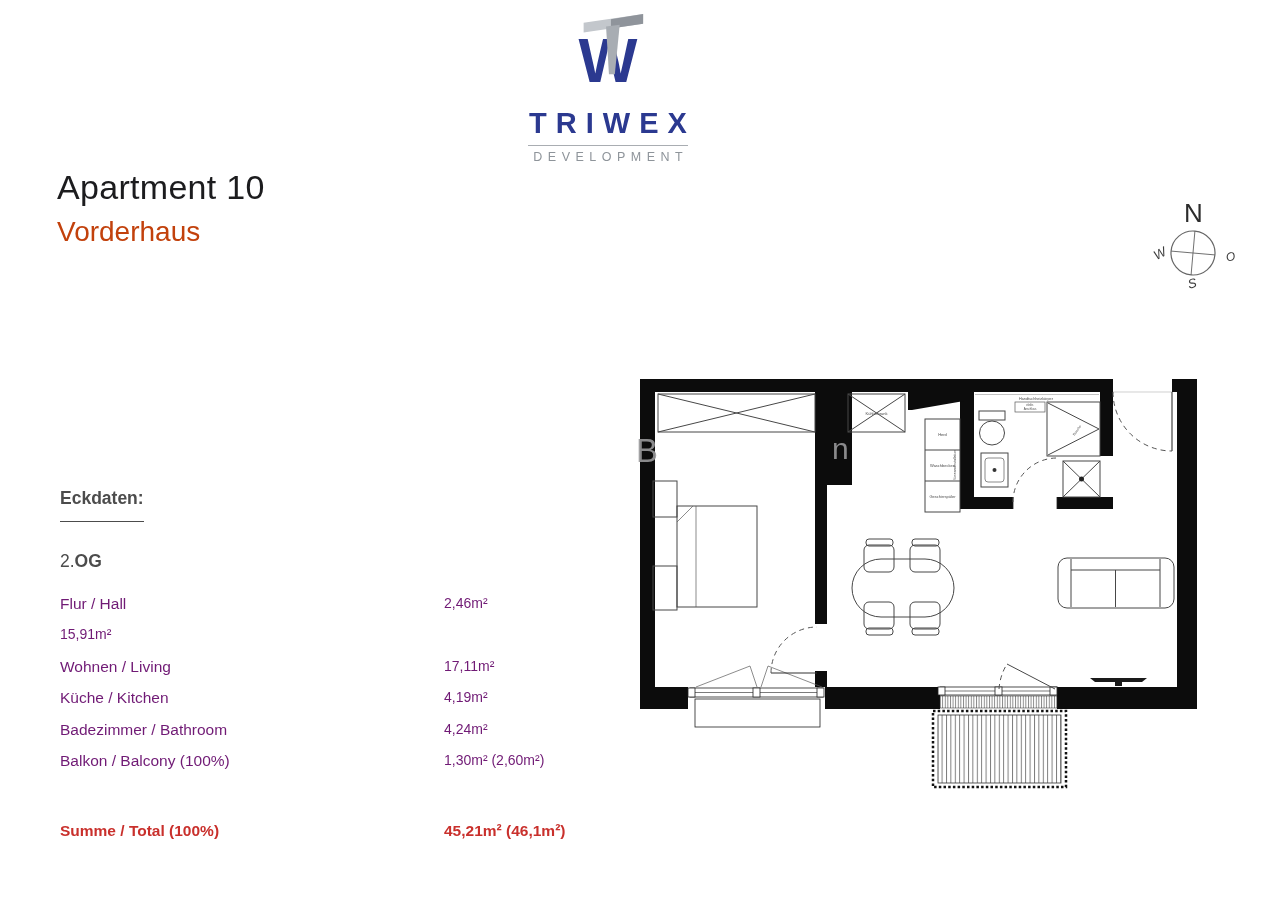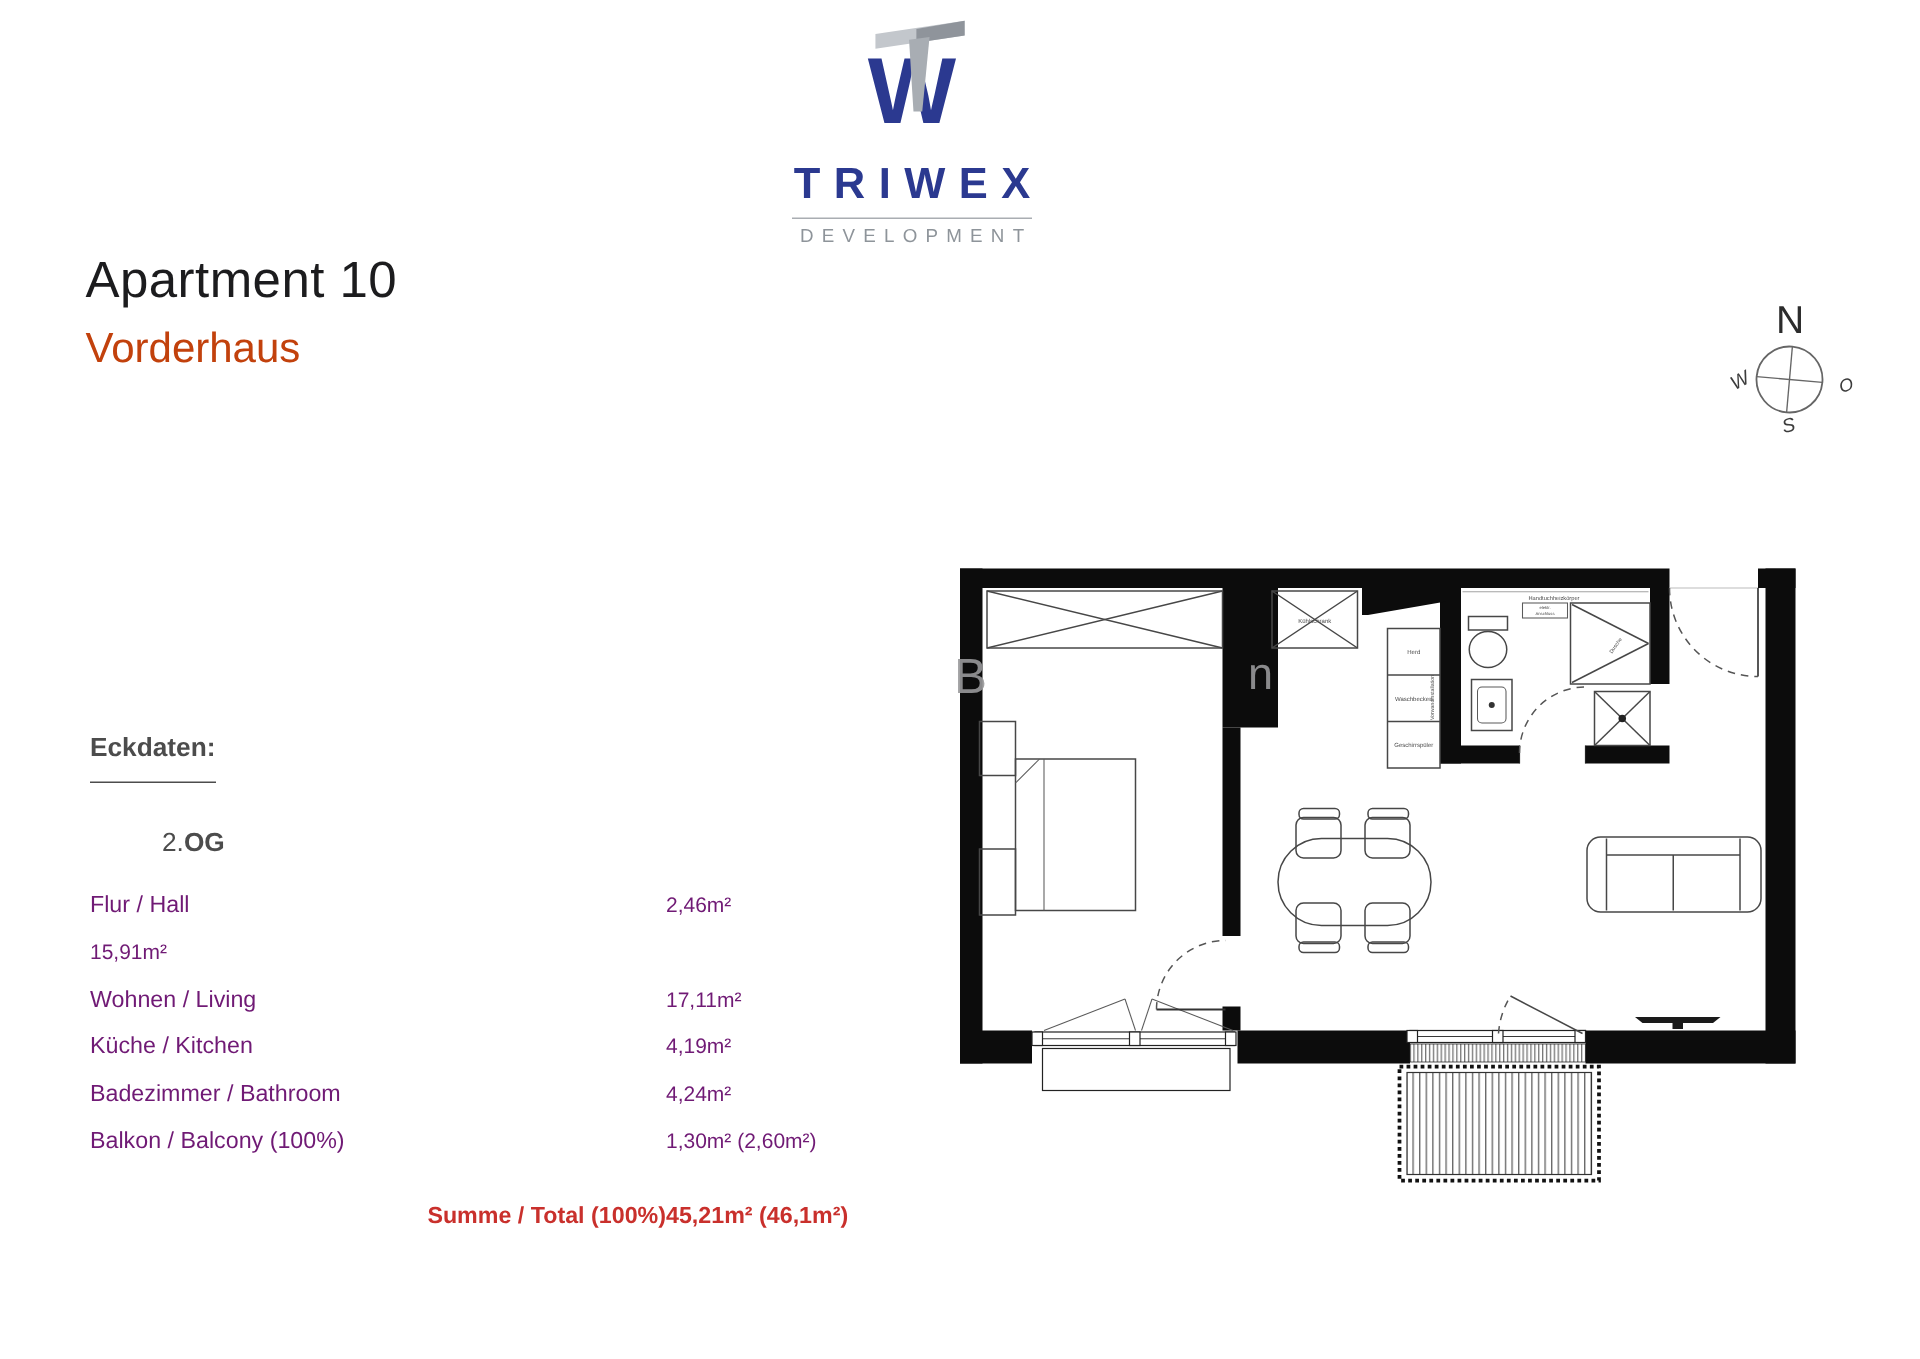--- a/index.html
+++ b/index.html
@@ -17,27 +17,27 @@
   
   .title-block { position:absolute; left:57px; top:168px; }
   .page-title { font-size:34px; color:#1c1c1e; letter-spacing:0.3px; }
   .page-subtitle { font-size:28px; color:#c2410c; margin-top:9px; }
   
   .compass { position:absolute; left:1146px; top:194px; }
   
   .eckdaten { position:absolute; left:60px; top:488px; width:560px; }
   .eck-heading { display:inline-block; font-size:17.5px; font-weight:bold; color:#4c4c4c;
                  border-bottom:1.5px solid #4c4c4c; padding-bottom:12px; }
-  .floor-line { margin-top:29px; font-size:17.5px; color:#4c4c4c;margin-left:48px; }
+  .floor-line { margin-top:29px; font-size:17.5px; color:#4c4c4c; }
   .floor-label { font-weight:bold; }
   .rows { margin-top:23px; }
   .row { display:flex; height:31.4px; align-items:flex-start; }
   .row-label { flex:0 0 384px; font-size:15.5px; color:#701a75; }
   .row-value { font-size:14px; color:#701a75;text-align:center; }
-  .total-row { position:absolute; left:60px; top:802px; display:flex; width:560px;text-align:right; }
+  .total-row { position:absolute; left:60px; top:822px; display:flex; width:560px; }
   .total-label { flex:0 0 384px; font-size:15.5px; font-weight:bold; color:#c9302c; }
   .total-value { font-size:15.5px; font-weight:bold; color:#c9302c; }
   
   .floorplan { position:absolute; left:638px; top:377px; }
   .wall { fill:#0c0c0c; }
   .furn { fill:none; stroke:#474747; stroke-width:1; }
   .furn-thin { fill:none; stroke:#5a5a5a; stroke-width:0.7; }
   .door-arc { fill:none; stroke:#555; stroke-width:1; stroke-dasharray:5,4; }
   .micro { fill:#4a4a4a; font-family:"Liberation Sans",sans-serif; }
   .wm-letter { fill:#98989a; font-family:"Liberation Sans",sans-serif; opacity:0.9; }

